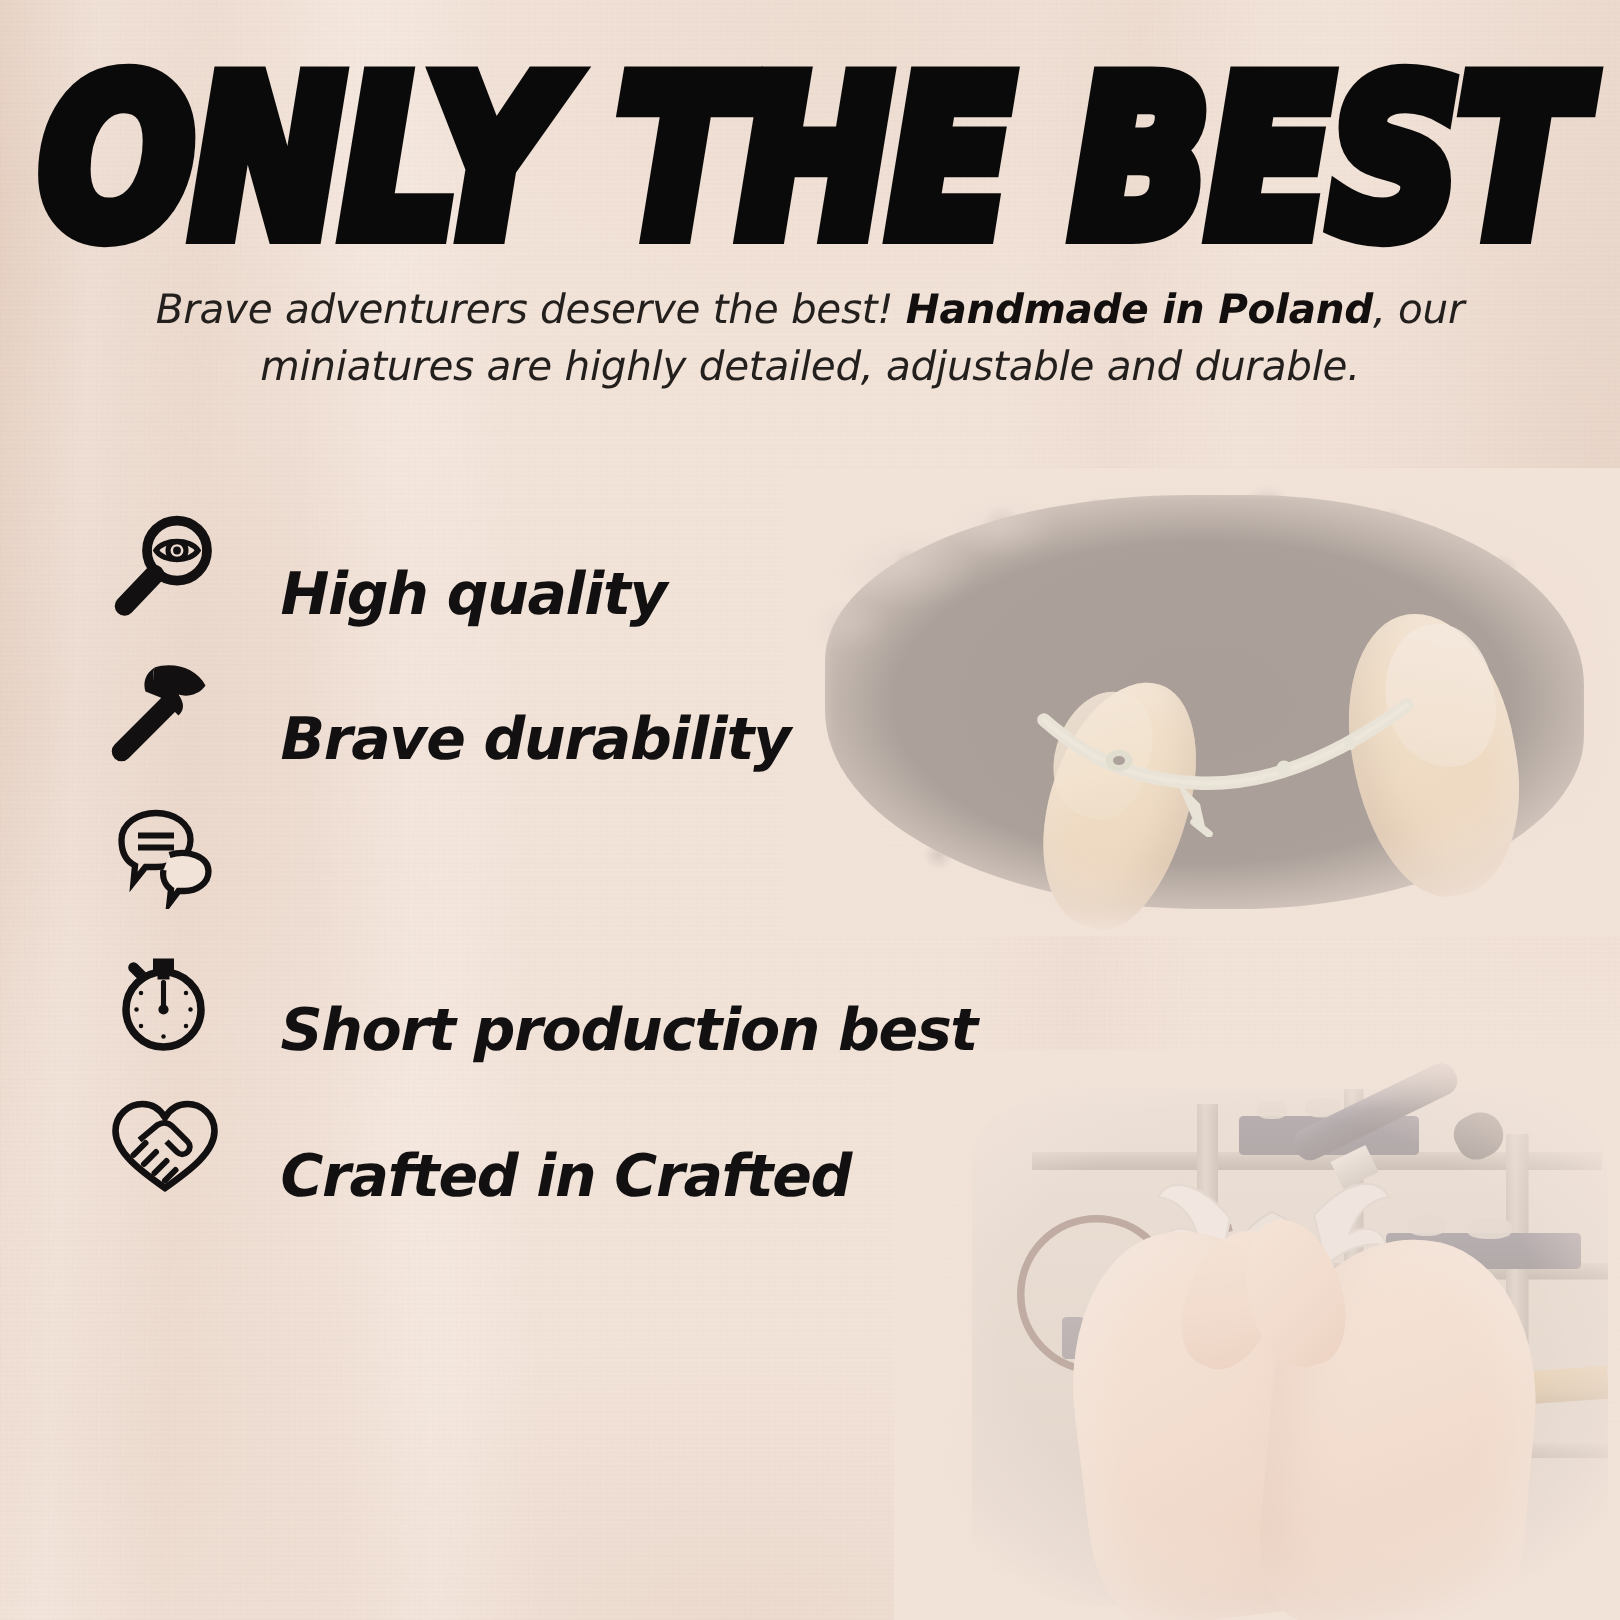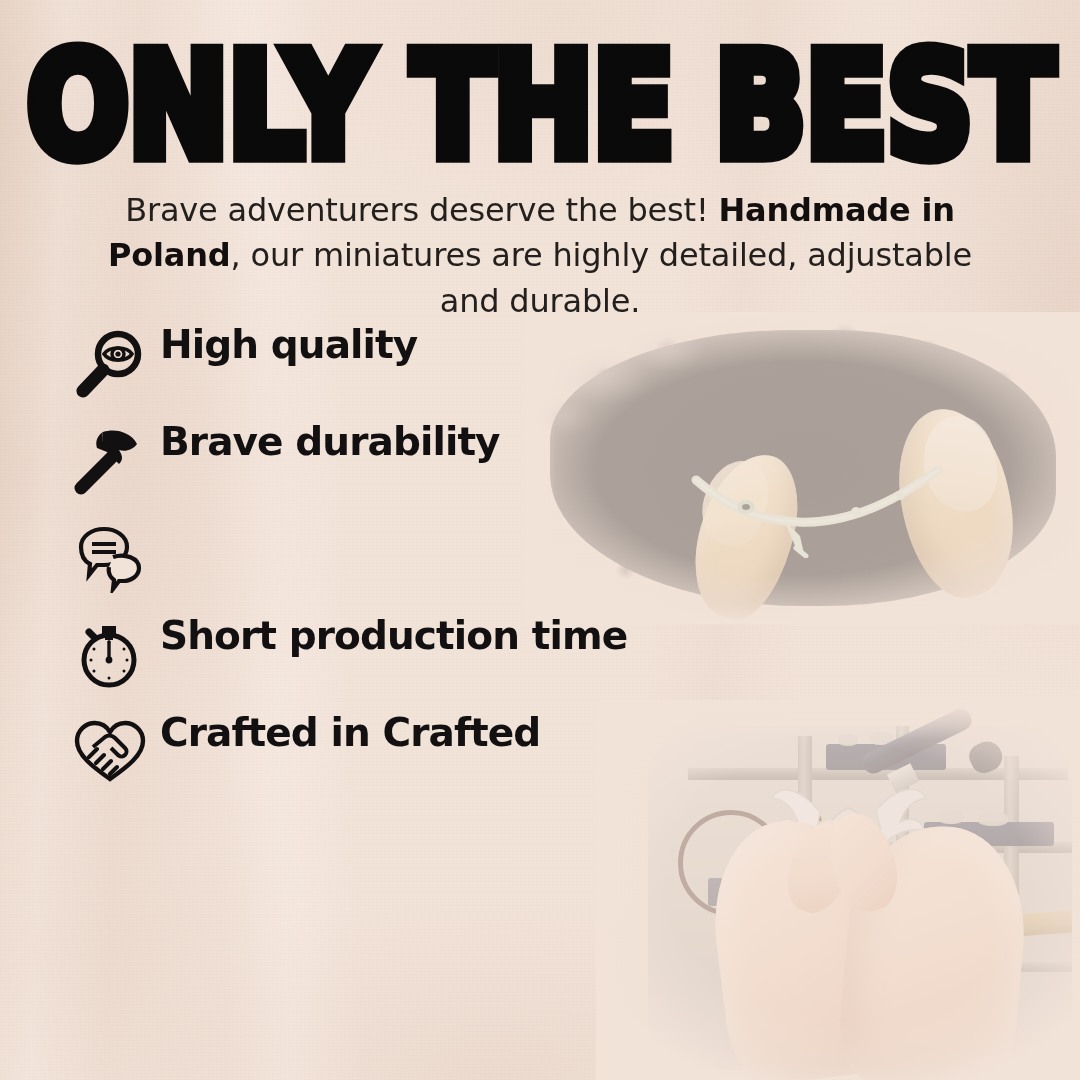--- a/index.html
+++ b/index.html
@@ -13,20 +13,21 @@
     font-family: "Liberation Sans", sans-serif;
     background: #f2e2d8;
   }
 
   #poster {
     position: relative;
     width: 1080px;
     height: 1080px;
     background: #f2e3d9;
     overflow: hidden;
+    font-style: italic;
   }
 
   
   .bg-wash {
     position: absolute;
     inset: 0;
     pointer-events: none;
   }
   .wash-a {
     background:
@@ -83,40 +84,41 @@
   }
 
   
   .subtitle {
     position: absolute;
     top: 188px;
     left: 0;
     width: 1080px;
     text-align: center;
     font-family: "DejaVu Sans", sans-serif;
-    font-size: 32px;
+    font-size: 27px;
     line-height: 1.42;
     color: #231f1d;
     letter-spacing: -0.2px;
     padding: 0 86px;
     box-sizing: border-box;
   }
   .subtitle b { font-weight: 700; color: #120f0e; }
 
   
   .features {
     position: absolute;
     top: 322px;
     left: 62px;
     width: 780px;
   }
   .feature-row {
     display: flex;
-    align-items: flex-start;
+    align-items: flex-end;
     height: 97px;
+    gap: 27px;
   }
   .feature-icon {
     width: 96px;
     min-width: 96px;
     height: 84px;
     display: flex;
     align-items: center;
     justify-content: center;
   }
   .feature-icon svg { display: block; }
@@ -514,21 +516,21 @@
           <circle cx="36" cy="22" r="1.5" fill="#121010"></circle>
           <circle cx="51" cy="29" r="1.5" fill="#121010"></circle>
           <circle cx="54" cy="40" r="1.5" fill="#121010"></circle>
           <circle cx="51" cy="51" r="1.5" fill="#121010"></circle>
           <circle cx="36" cy="58" r="1.5" fill="#121010"></circle>
           <circle cx="21" cy="51" r="1.5" fill="#121010"></circle>
           <circle cx="18" cy="40" r="1.5" fill="#121010"></circle>
           <circle cx="21" cy="29" r="1.5" fill="#121010"></circle>
         </svg>
       </span>
-      <span class="feature-label">Short production time</span>
+      <span class="feature-label">Short production best</span>
     </div>
 
     <div class="feature-row">
       <span class="feature-icon">
         <svg width="78" height="70" viewBox="0 0 78 70">
           <path d="M39 62 C22 50, 6 38, 6 24 C6 13, 15 6, 24 6 C31 6, 36 10, 39 15 C42 10, 47 6, 54 6 C63 6, 72 13, 72 24 C72 38, 56 50, 39 62 Z" fill="none" stroke="#121010" stroke-width="4.4"></path>
           <path d="M22 30 L34 20 C37 18, 41 18, 44 21 L54 31 C56 33, 56 36, 54 38 C52 40, 49 40, 47 38 L40 31" fill="none" stroke="#121010" stroke-width="4"></path>
           <path d="M18 40 L26 32 M25 46 L33 38 M32 52 L40 44 M39 57 L46 50" stroke="#121010" stroke-width="4" stroke-linecap="round"></path>
         </svg>
       </span>

